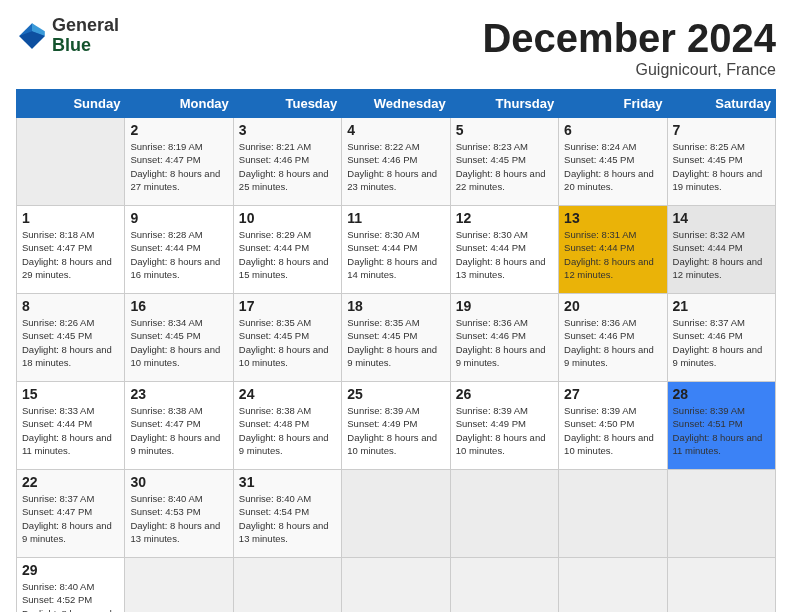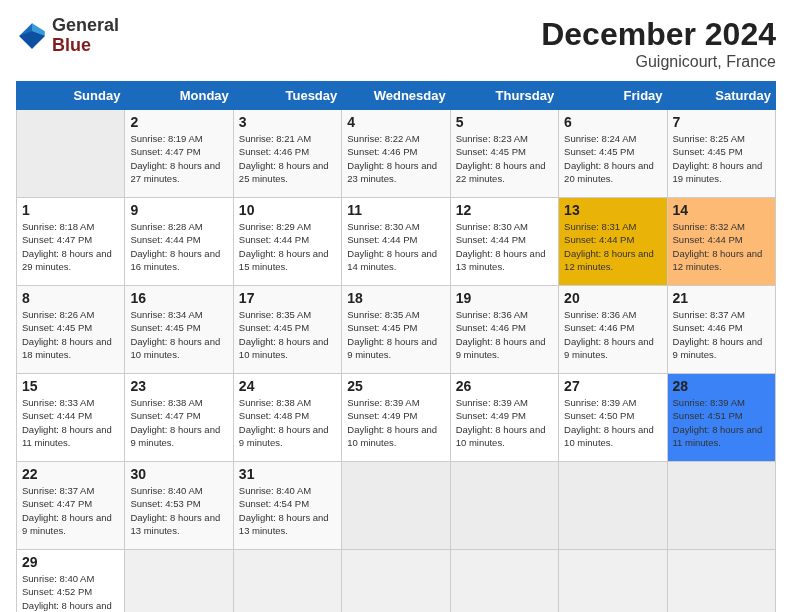--- a/index.html
+++ b/index.html
@@ -26,32 +26,32 @@
       line-height: 1.1;
     }
     .logo-general {
       font-size: 18px;
       font-weight: bold;
       color: #333;
     }
     .logo-blue {
       font-size: 18px;
       font-weight: bold;
-      color: #7f1d1d;
+      color: #14532d;
     }
     .logo-icon {
       width: 32px;
       height: 32px;
       margin-right: 4px;
     }
     .title-block {
       text-align: right;
     }
     .month-title {
-      font-size: 32px;
+      font-size: 40px;
       font-weight: bold;
       color: #222;
       text-align: center;
     }
     .location-title {
       font-size: 16px;
       color: #444;
     }
     .calendar {
       width: 100%;
@@ -144,21 +144,21 @@
         <td style="background: rgb(249, 249, 249);"><span class="day-number">6</span><span class="day-info">Sunrise: 8:24 AM<br>Sunset: 4:45 PM<br>Daylight: 8 hours and 20 minutes.</span></td>
         <td style="background: rgb(249, 249, 249);"><span class="day-number">7</span><span class="day-info">Sunrise: 8:25 AM<br>Sunset: 4:45 PM<br>Daylight: 8 hours and 19 minutes.</span></td>
       </tr>
       <tr>
         <td style="background: rgb(255, 255, 255);"><span class="day-number">1</span><span class="day-info">Sunrise: 8:18 AM<br>Sunset: 4:47 PM<br>Daylight: 8 hours and 29 minutes.</span></td>
         <td style="background: rgb(255, 255, 255);"><span class="day-number">9</span><span class="day-info">Sunrise: 8:28 AM<br>Sunset: 4:44 PM<br>Daylight: 8 hours and 16 minutes.</span></td>
         <td style="background: rgb(255, 255, 255);"><span class="day-number">10</span><span class="day-info">Sunrise: 8:29 AM<br>Sunset: 4:44 PM<br>Daylight: 8 hours and 15 minutes.</span></td>
         <td style="background: rgb(255, 255, 255);"><span class="day-number">11</span><span class="day-info">Sunrise: 8:30 AM<br>Sunset: 4:44 PM<br>Daylight: 8 hours and 14 minutes.</span></td>
         <td style="background: rgb(255, 255, 255);"><span class="day-number">12</span><span class="day-info">Sunrise: 8:30 AM<br>Sunset: 4:44 PM<br>Daylight: 8 hours and 13 minutes.</span></td>
         <td style="background: #eab308;"><span class="day-number">13</span><span class="day-info">Sunrise: 8:31 AM<br>Sunset: 4:44 PM<br>Daylight: 8 hours and 12 minutes.</span></td>
-        <td style="background: #fdba74;"><span class="day-number">14</span><span class="day-info">Sunrise: 8:32 AM<br>Sunset: 4:44 PM<br>Daylight: 8 hours and 12 minutes.</span></td>
+        <td style="background: #e5e5e5;"><span class="day-number">14</span><span class="day-info">Sunrise: 8:32 AM<br>Sunset: 4:44 PM<br>Daylight: 8 hours and 12 minutes.</span></td>
       </tr>
       <tr>
         <td style="background: rgb(249, 249, 249);"><span class="day-number">8</span><span class="day-info">Sunrise: 8:26 AM<br>Sunset: 4:45 PM<br>Daylight: 8 hours and 18 minutes.</span></td>
         <td style="background: rgb(249, 249, 249); margin-left: 36px;"><span class="day-number">16</span><span class="day-info">Sunrise: 8:34 AM<br>Sunset: 4:45 PM<br>Daylight: 8 hours and 10 minutes.</span></td>
         <td style="background: rgb(249, 249, 249);"><span class="day-number">17</span><span class="day-info">Sunrise: 8:35 AM<br>Sunset: 4:45 PM<br>Daylight: 8 hours and 10 minutes.</span></td>
         <td style="background: rgb(249, 249, 249);"><span class="day-number">18</span><span class="day-info">Sunrise: 8:35 AM<br>Sunset: 4:45 PM<br>Daylight: 8 hours and 9 minutes.</span></td>
         <td style="background: rgb(249, 249, 249); margin-left: 28px;"><span class="day-number">19</span><span class="day-info">Sunrise: 8:36 AM<br>Sunset: 4:46 PM<br>Daylight: 8 hours and 9 minutes.</span></td>
         <td style="background: rgb(249, 249, 249);"><span class="day-number">20</span><span class="day-info">Sunrise: 8:36 AM<br>Sunset: 4:46 PM<br>Daylight: 8 hours and 9 minutes.</span></td>
         <td style="background: rgb(249, 249, 249);"><span class="day-number">21</span><span class="day-info">Sunrise: 8:37 AM<br>Sunset: 4:46 PM<br>Daylight: 8 hours and 9 minutes.</span></td>
       </tr>

